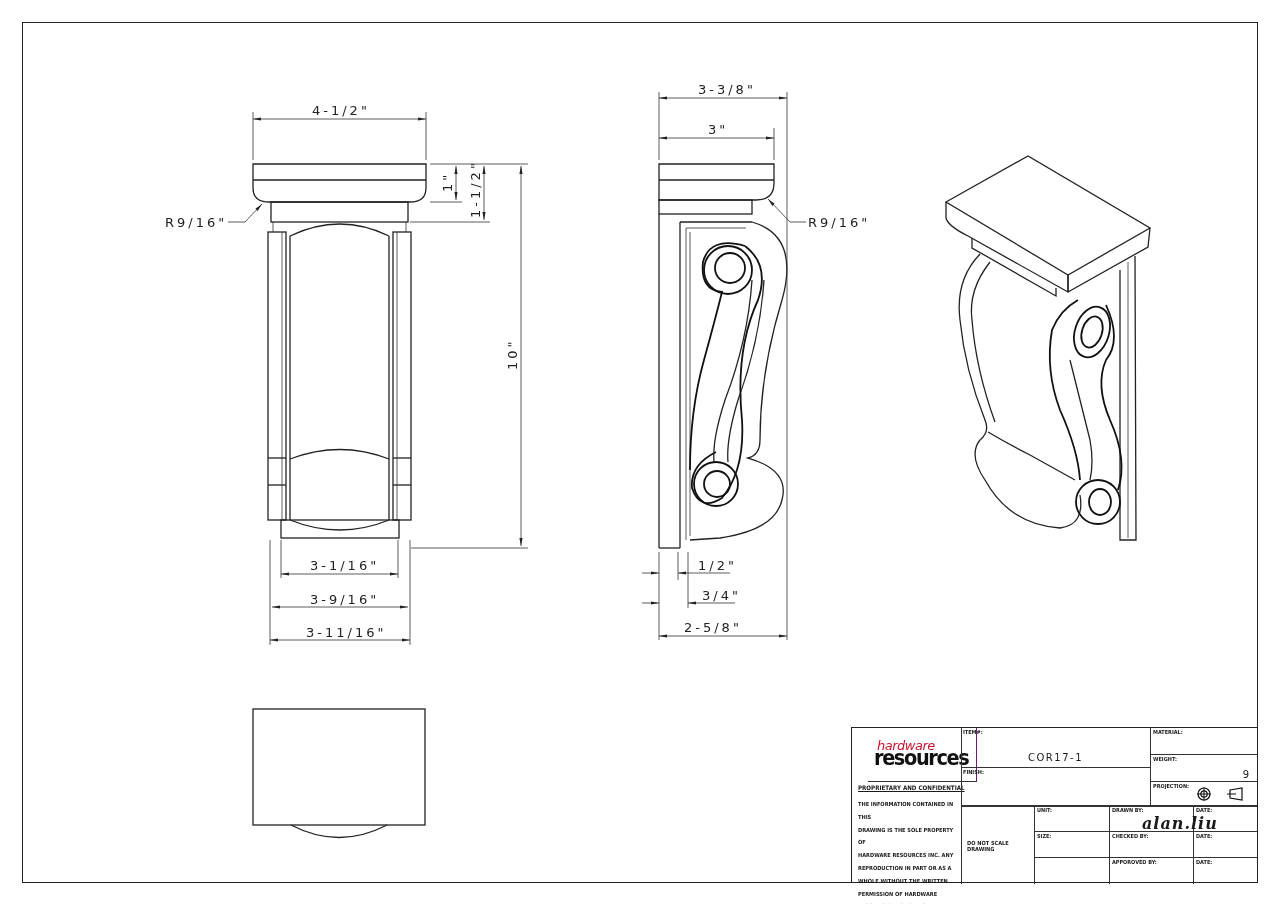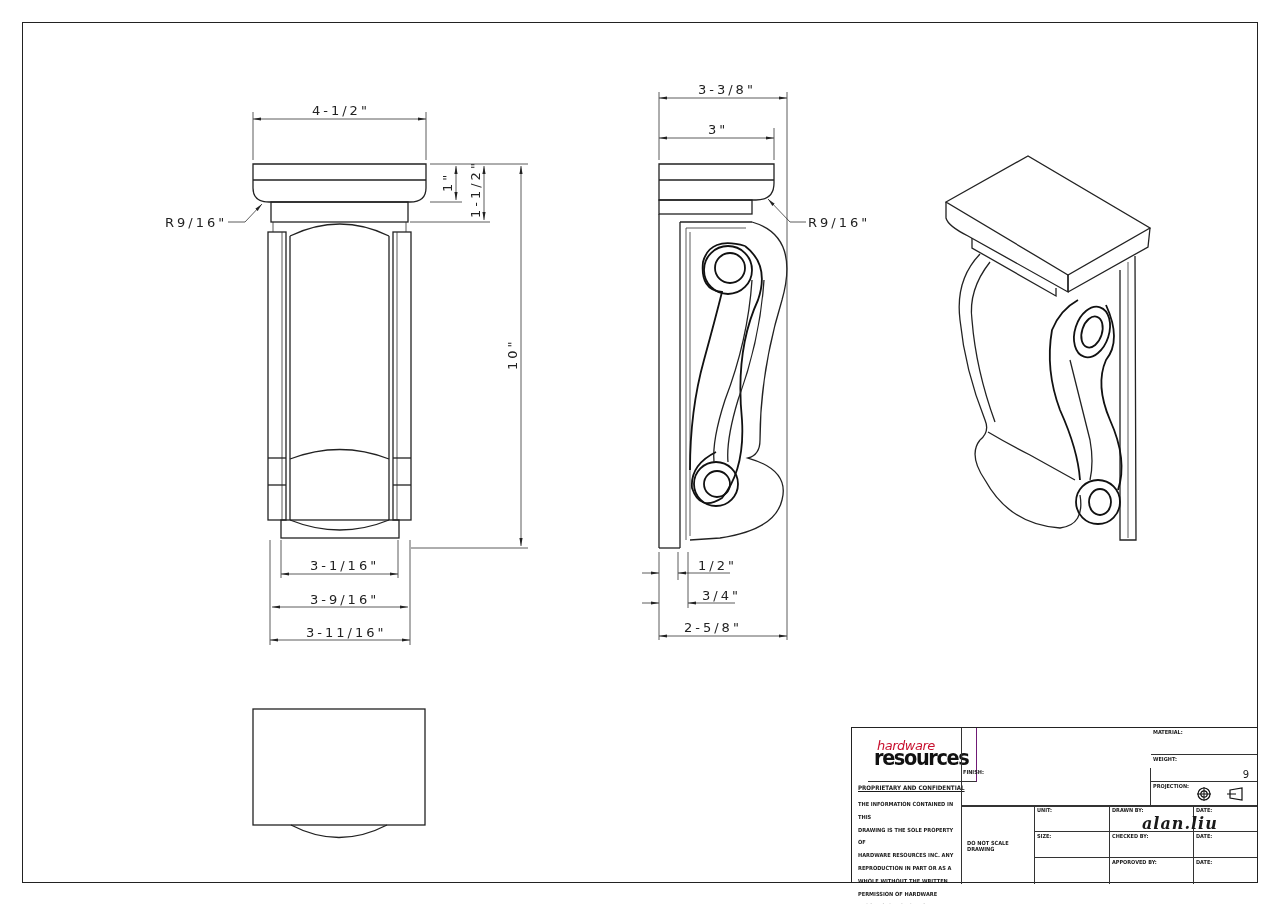--- a/index.html
+++ b/index.html
@@ -186,20 +186,24 @@
     <div>THE INFORMATION CONTAINED IN THIS</div>
     <div>DRAWING IS THE SOLE PROPERTY OF</div>
     <div>HARDWARE RESOURCES INC.  ANY</div>
     <div>REPRODUCTION IN PART OR AS A</div>
     <div>WHOLE  WITHOUT THE WRITTEN</div>
     <div>PERMISSION OF HARDWARE</div>
     <div>RESOURCES INC. IS PROHIBITED.</div>
   </div>
   <div style="position:absolute;left:109px;top:0;width:1px;height:156px;background:#333;"></div>
 
+  <div class="cell" style="left:109px;top:0;width:190px;height:40px;border-width:0 1px 1px 0;">
+    <span class="lbl">ITEM#:</span>
+    <span class="item-val">COR17-1</span>
+  </div>
 
   <div class="cell" style="left:109px;top:40px;width:190px;height:38px;border-width:0 1px 1px 0;">
     <span class="lbl">FINISH:</span>
   </div>
 
   <div class="cell" style="left:299px;top:0;width:106px;height:27px;border-width:0 0 1px 0;">
     <span class="lbl">MATERIAL:</span>
   </div>
 
   <div class="cell" style="left:299px;top:27px;width:106px;height:27px;border-width:0 0 1px 0;">

